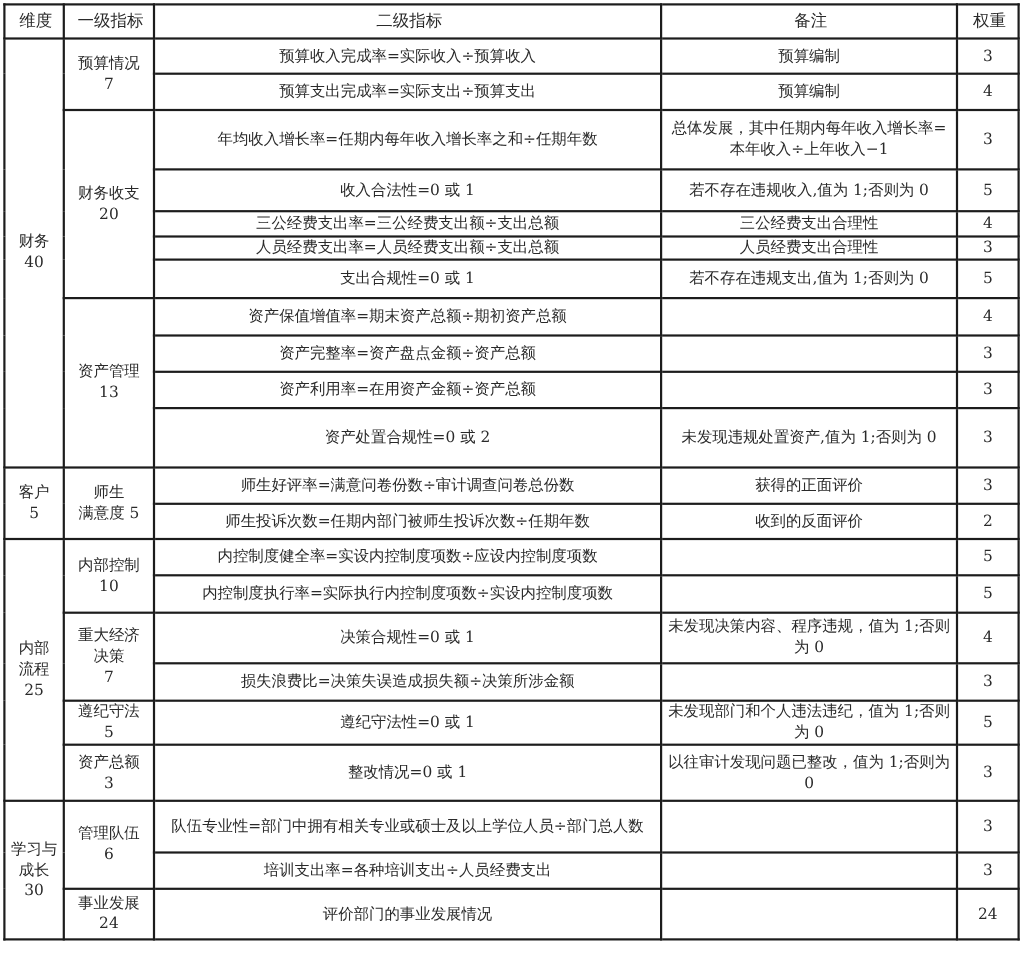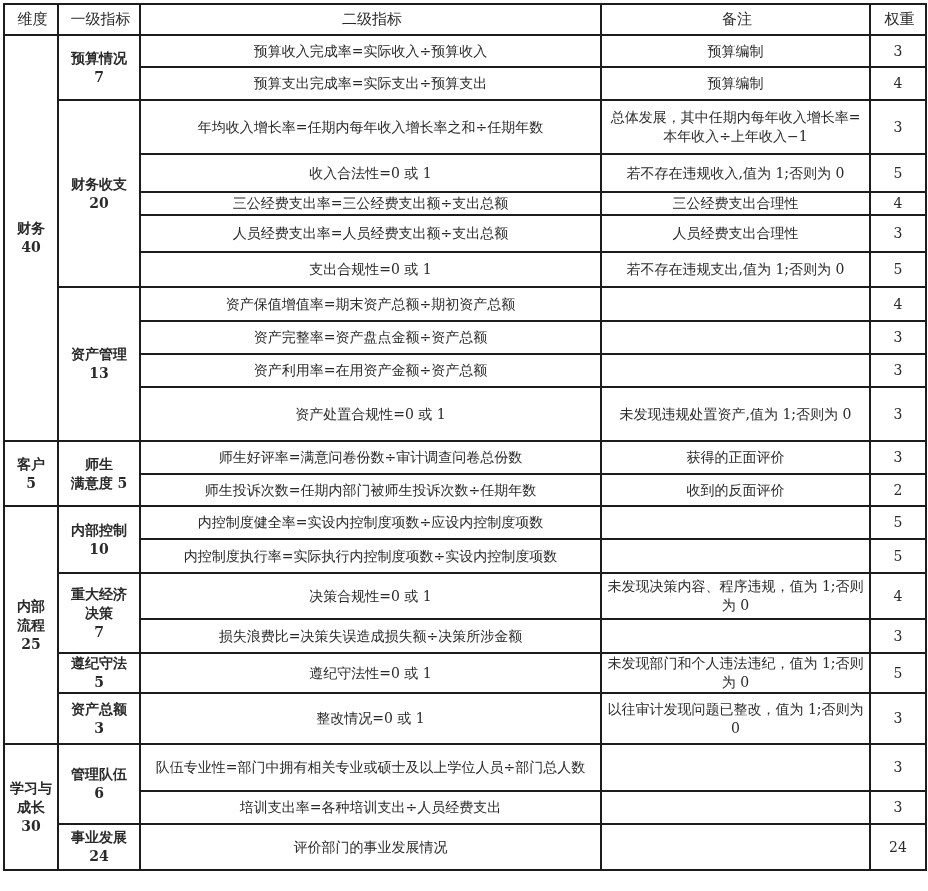--- a/index.html
+++ b/index.html
@@ -15,21 +15,21 @@
     border: 2px solid #1c1c1c;
     padding: 0 5px;
     line-height: 19px;
     font-weight: normal;
     vertical-align: middle;
   }
   table.grid th { text-align: center; height: 29px; font-size: 15px; padding-left: 8px; }
   td.dim, td.l1 { text-align: center; padding: 0 2px; }
   td.wt { text-align: center; }
   td.l2, td.note { text-align: center; }
-  .block { display: block; font-weight: bold; }
+  .block { display: block; }
 </style>
 </head>
 <body>
 
 <table class="grid">
   <colgroup>
     <col style="width:54px">
     <col style="width:82px">
     <col style="width:461px">
     <col style="width:269px">
@@ -76,21 +76,21 @@
     <tr style="height:38px">
       <td class="l2">收入合法性=0 或 1</td>
       <td class="note">若不存在违规收入,值为 1;否则为 0</td>
       <td class="wt">5</td>
     </tr>
     <tr style="height:23px">
       <td class="l2">三公经费支出率=三公经费支出额÷支出总额</td>
       <td class="note">三公经费支出合理性</td>
       <td class="wt">4</td>
     </tr>
-    <tr style="height:37px">
+    <tr style="height:21px">
       <td class="l2">人员经费支出率=人员经费支出额÷支出总额</td>
       <td class="note">人员经费支出合理性</td>
       <td class="wt">3</td>
     </tr>
     <tr style="height:35px">
       <td class="l2">支出合规性=0 或 1</td>
       <td class="note">若不存在违规支出,值为 1;否则为 0</td>
       <td class="wt">5</td>
     </tr>
     <tr style="height:34px">
@@ -106,21 +106,21 @@
       <td class="l2">资产完整率=资产盘点金额÷资产总额</td>
       <td class="note"></td>
       <td class="wt">3</td>
     </tr>
     <tr style="height:33px">
       <td class="l2">资产利用率=在用资产金额÷资产总额</td>
       <td class="note"></td>
       <td class="wt">3</td>
     </tr>
     <tr style="height:54px">
-      <td class="l2">资产处置合规性=0 或 1</td>
+      <td class="l2">资产处置合规性=0 或 2</td>
       <td class="note">未发现违规处置资产,值为 1;否则为 0</td>
       <td class="wt">3</td>
     </tr>
 
     <tr style="height:33px">
       <td class="dim" rowspan="2">
         <span class="block">客户</span>
         <span class="block">5</span>
       </td>
       <td class="l1" rowspan="2">

